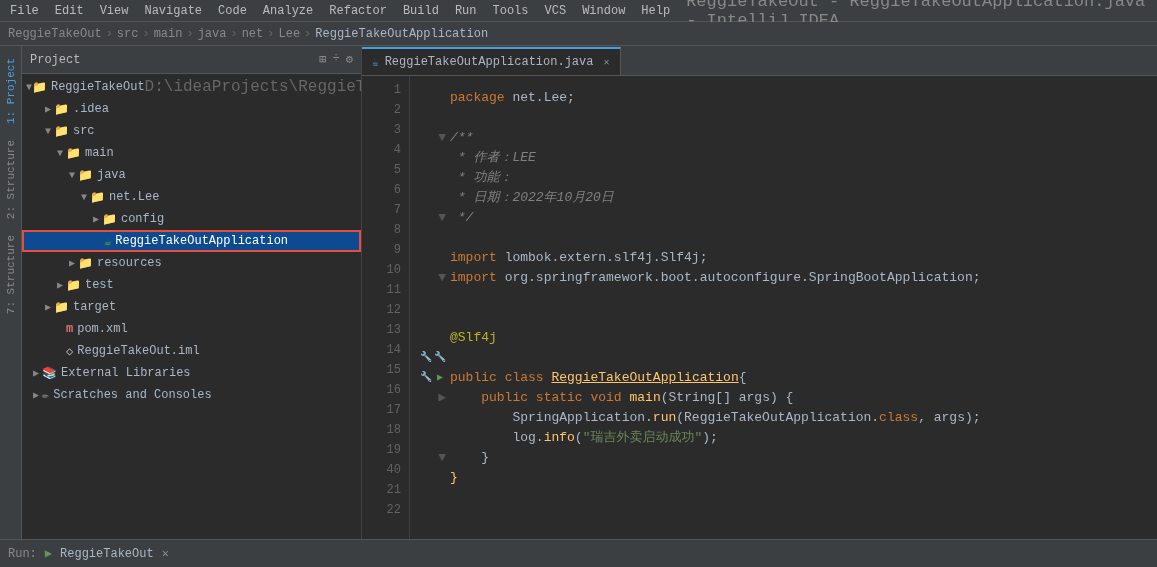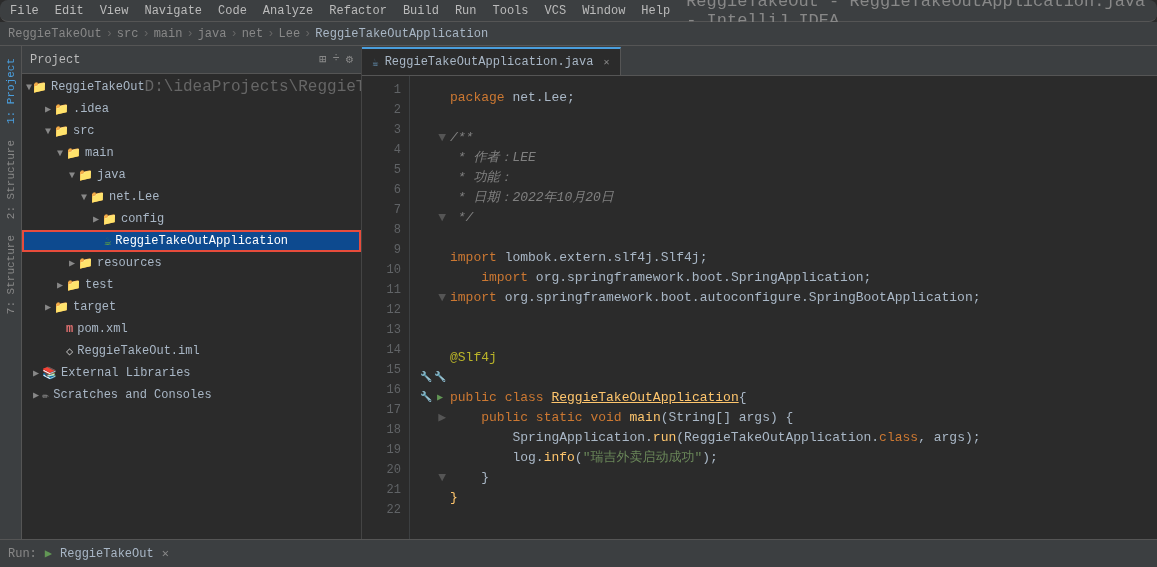--- a/index.html
+++ b/index.html
@@ -19,21 +19,20 @@
       background: #3c3f41;
       border-bottom: 1px solid #555;
       display: flex;
       align-items: center;
       height: 22px;
       padding: 0 8px;
       gap: 12px;
       font-size: 12px;
       color: #bbb;
       flex-shrink: 0;
-      border-radius: 8px;
     }
     .menu-bar span {
       cursor: pointer;
       padding: 0 2px;
     }
 
     
     .breadcrumb {
       background: #3c3f41;
       border-bottom: 1px solid #555;
@@ -479,21 +478,21 @@
         <div>10</div>
         <div>11</div>
         <div>12</div>
         <div>13</div>
         <div>14</div>
         <div>15</div>
         <div>16</div>
         <div>17</div>
         <div>18</div>
         <div>19</div>
-        <div>20</div>
+        <div>40</div>
         <div>21</div>
         <div>22</div>
       </div>
 
       <div class="code-content">
 
         <div class="code-line">
           <span class="gutter"></span>
           <span><span class="kw">package</span> <span class="pkg">net.Lee</span>;</span>
         </div>
@@ -533,24 +532,20 @@
 
         <div class="code-line">
           <span class="gutter"></span>
         </div>
 
         <div class="code-line">
           <span class="gutter"></span>
           <span><span class="kw">import</span> <span class="imp">lombok.extern.slf4j.Slf4j</span>;</span>
         </div>
 
-        <div class="code-line">
-          <span class="gutter"></span>
-          <span>&nbsp;&nbsp;&nbsp;&nbsp;<span class="kw">import</span> <span class="imp">org.springframework.boot.SpringApplication</span>;</span>
-        </div>
 
         <div class="code-line">
           <span class="gutter">
               <span style="color:#555">▼</span>
             </span>
           <span><span class="kw">import</span> <span class="imp">org.springframework.boot.autoconfigure.SpringBootApplication</span>;</span>
         </div>
 
         <div class="code-line">
           <span class="gutter"></span>

